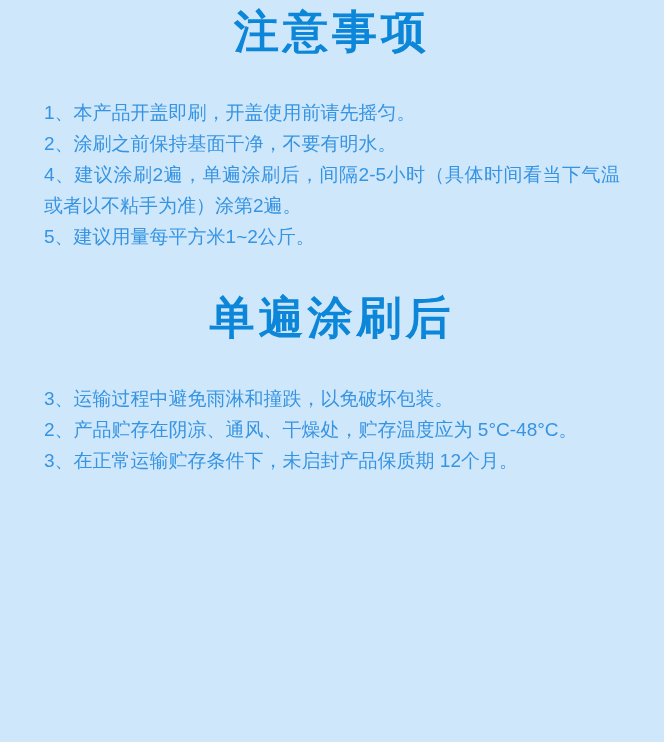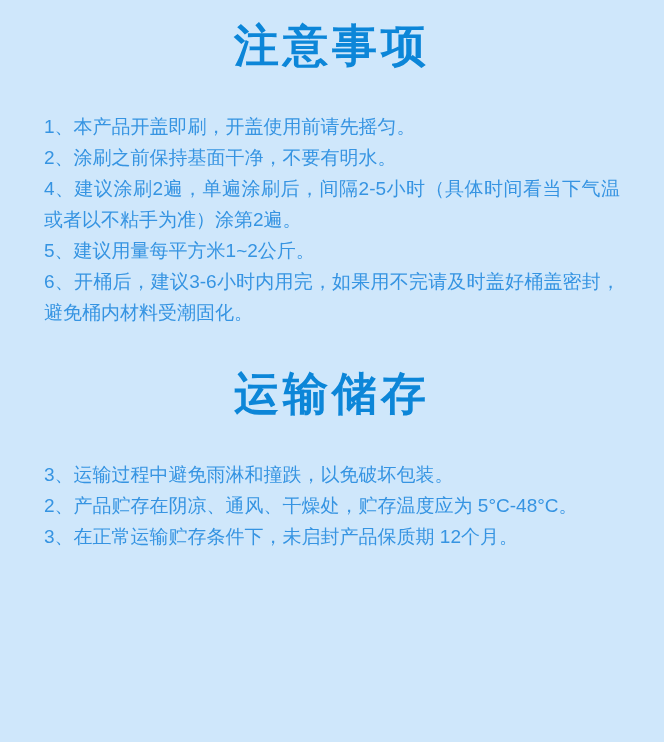--- a/index.html
+++ b/index.html
@@ -12,21 +12,21 @@
   body {
     width: 664px;
     height: 742px;
     overflow: hidden;
     background: var(--bg);
     font-family: "Liberation Sans", "DejaVu Sans", sans-serif;
   }
   .page {
     width: 664px;
     height: 742px;
-    padding-top: 18px;
+    padding-top: 4px;
   }
   .section-title {
     margin: 0;
     text-align: center;
     font-size: 45px;
     line-height: 56px;
     font-weight: 700;
     letter-spacing: 4px;
     color: var(--title);
   }
@@ -50,24 +50,23 @@
 
 <div class="page">
 
   <h1 class="section-title">注意事项</h1>
 
   <div class="item-list">
     <p class="list-item">1、本产品开盖即刷，开盖使用前请先摇匀。</p>
     <p class="list-item">2、涂刷之前保持基面干净，不要有明水。</p>
     <p class="list-item">4、建议涂刷2遍，单遍涂刷后，间隔2-5小时（具体时间看当下气温或者以不粘手为准）涂第2遍。</p>
     <p class="list-item">5、建议用量每平方米1~2公斤。</p>
-    <p class="list-item">6、开桶后，建议3-6小时内用完，如果用不完请及时盖好桶盖密封，避免桶内材料受潮固化。</p>
   </div>
 
-  <h1 class="section-title second">运输储存</h1>
+  <h1 class="section-title second">单遍涂刷后</h1>
 
   <div class="item-list">
     <p class="list-item">3、运输过程中避免雨淋和撞跌，以免破坏包装。</p>
     <p class="list-item">2、产品贮存在阴凉、通风、干燥处，贮存温度应为 5°C-48°C。</p>
     <p class="list-item">3、在正常运输贮存条件下，未启封产品保质期 12个月。</p>
   </div>
 
 </div>
 
 </body></html>

